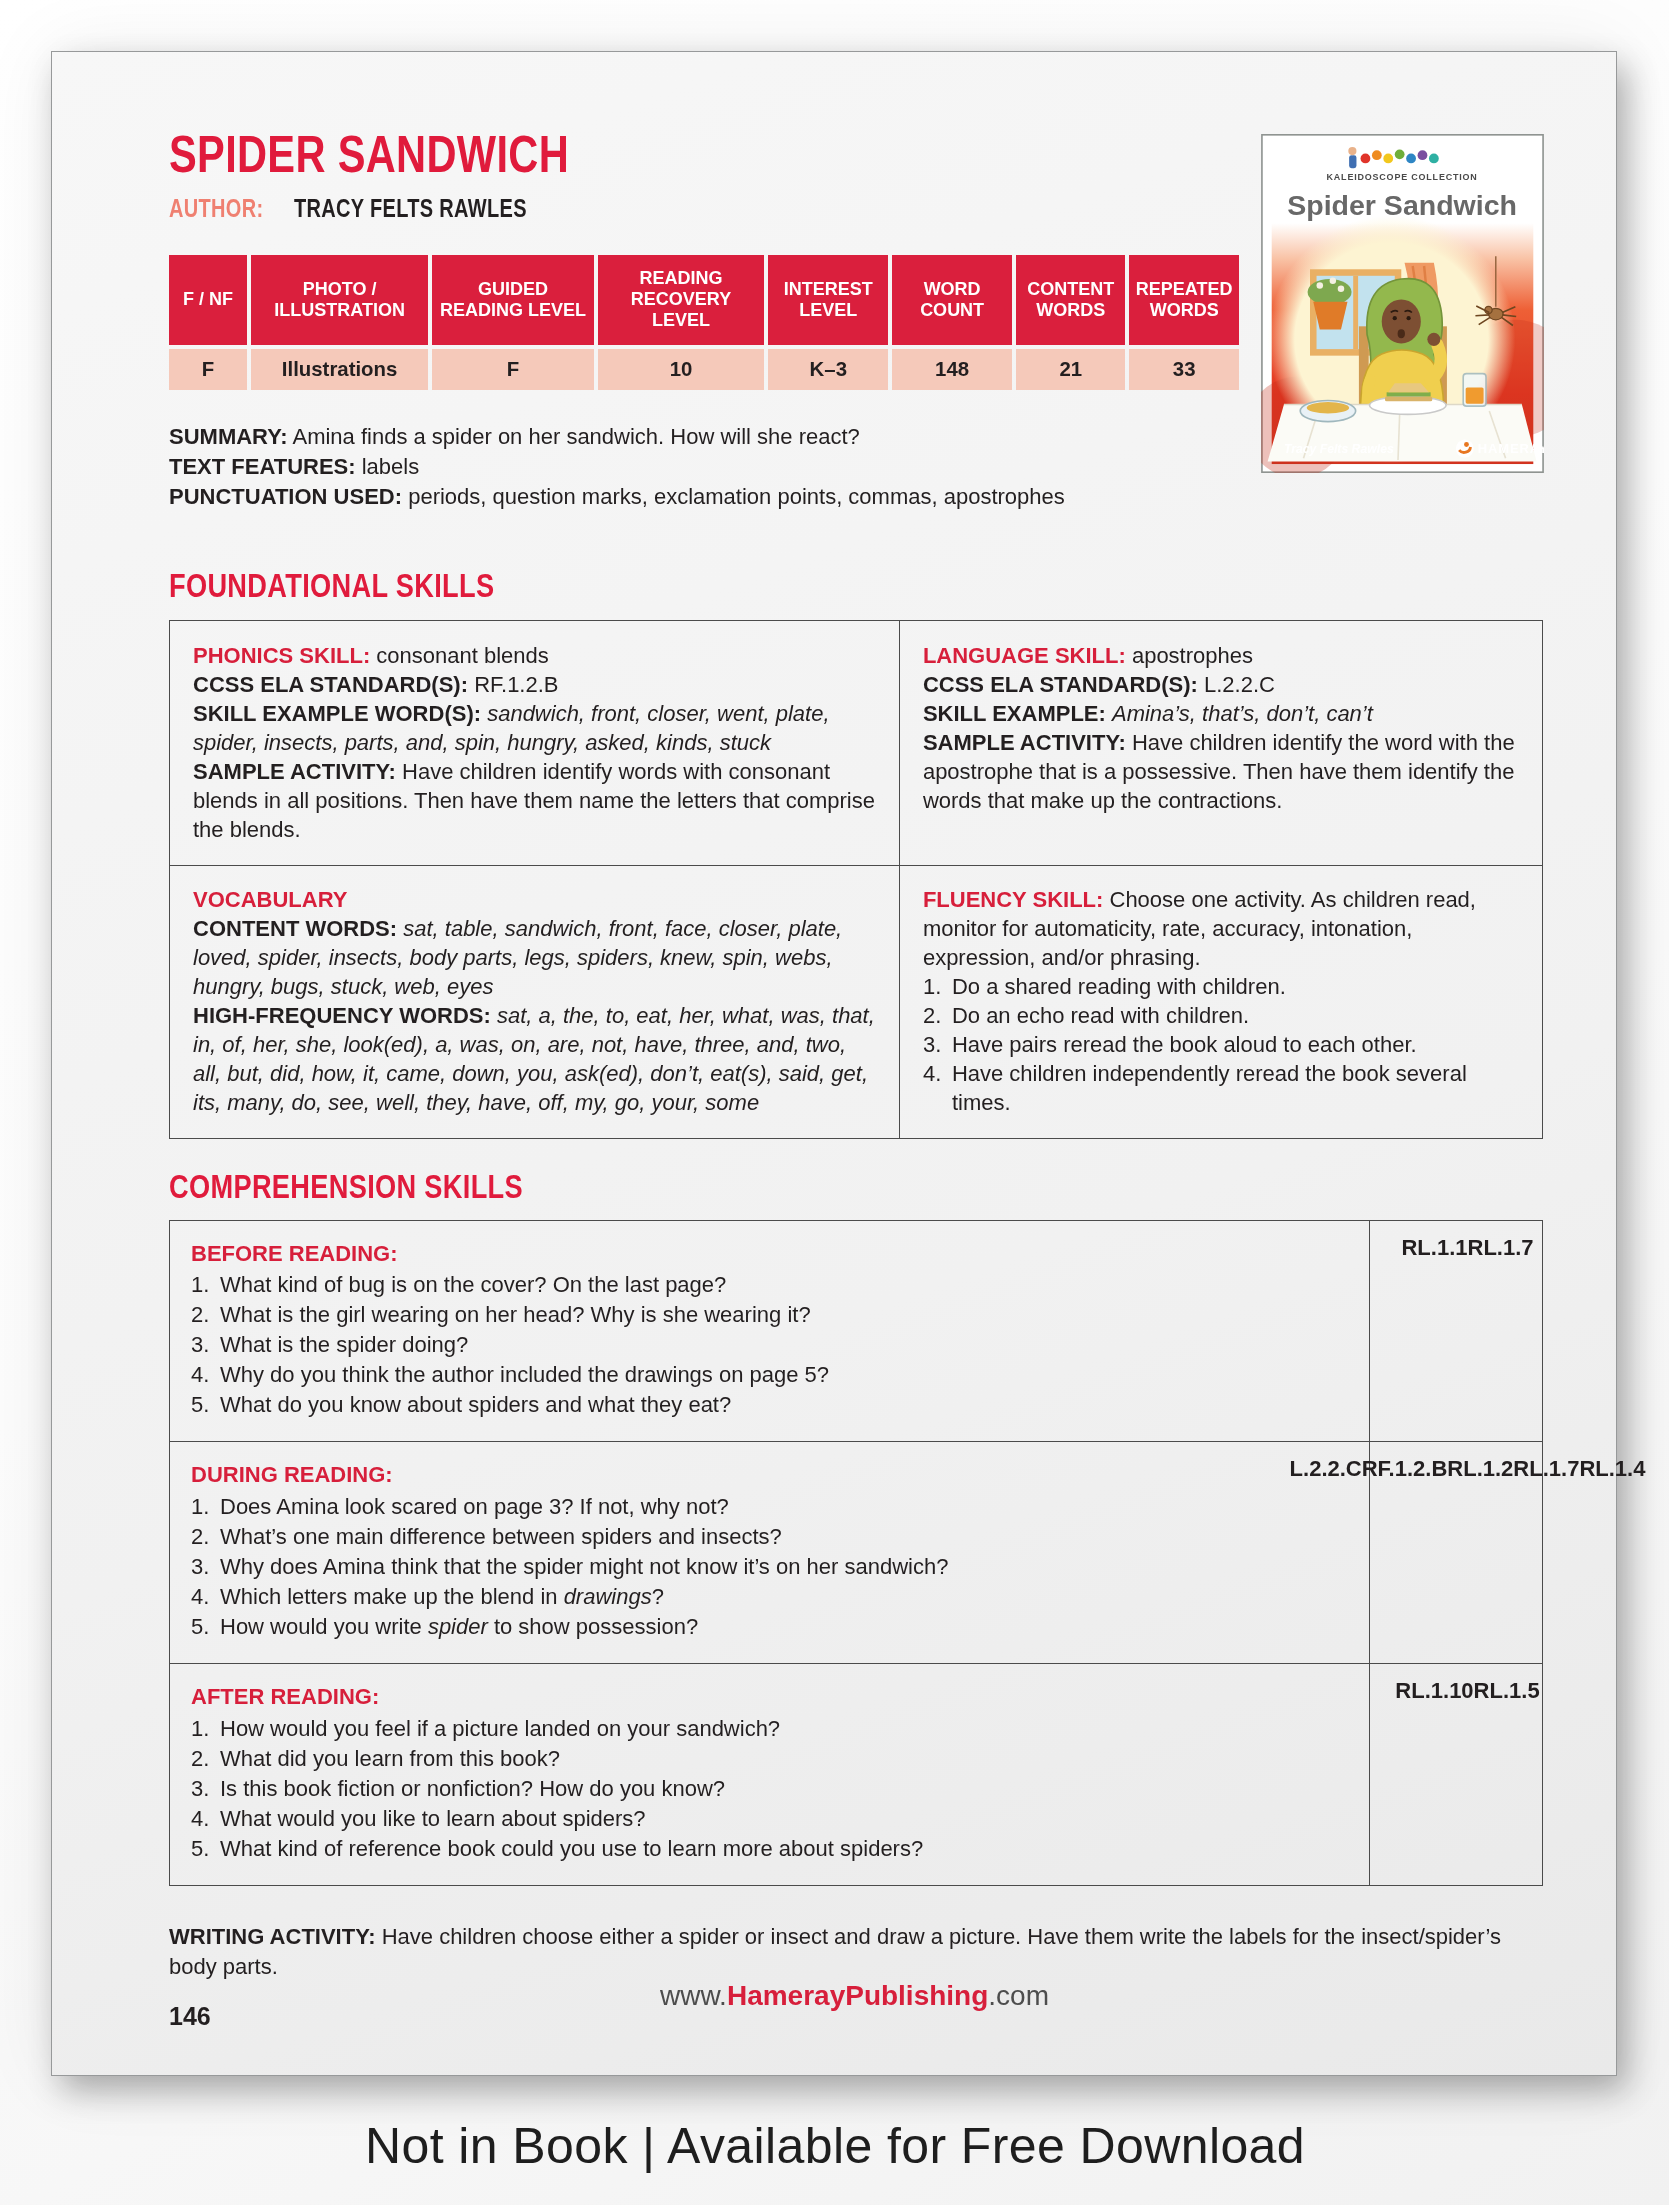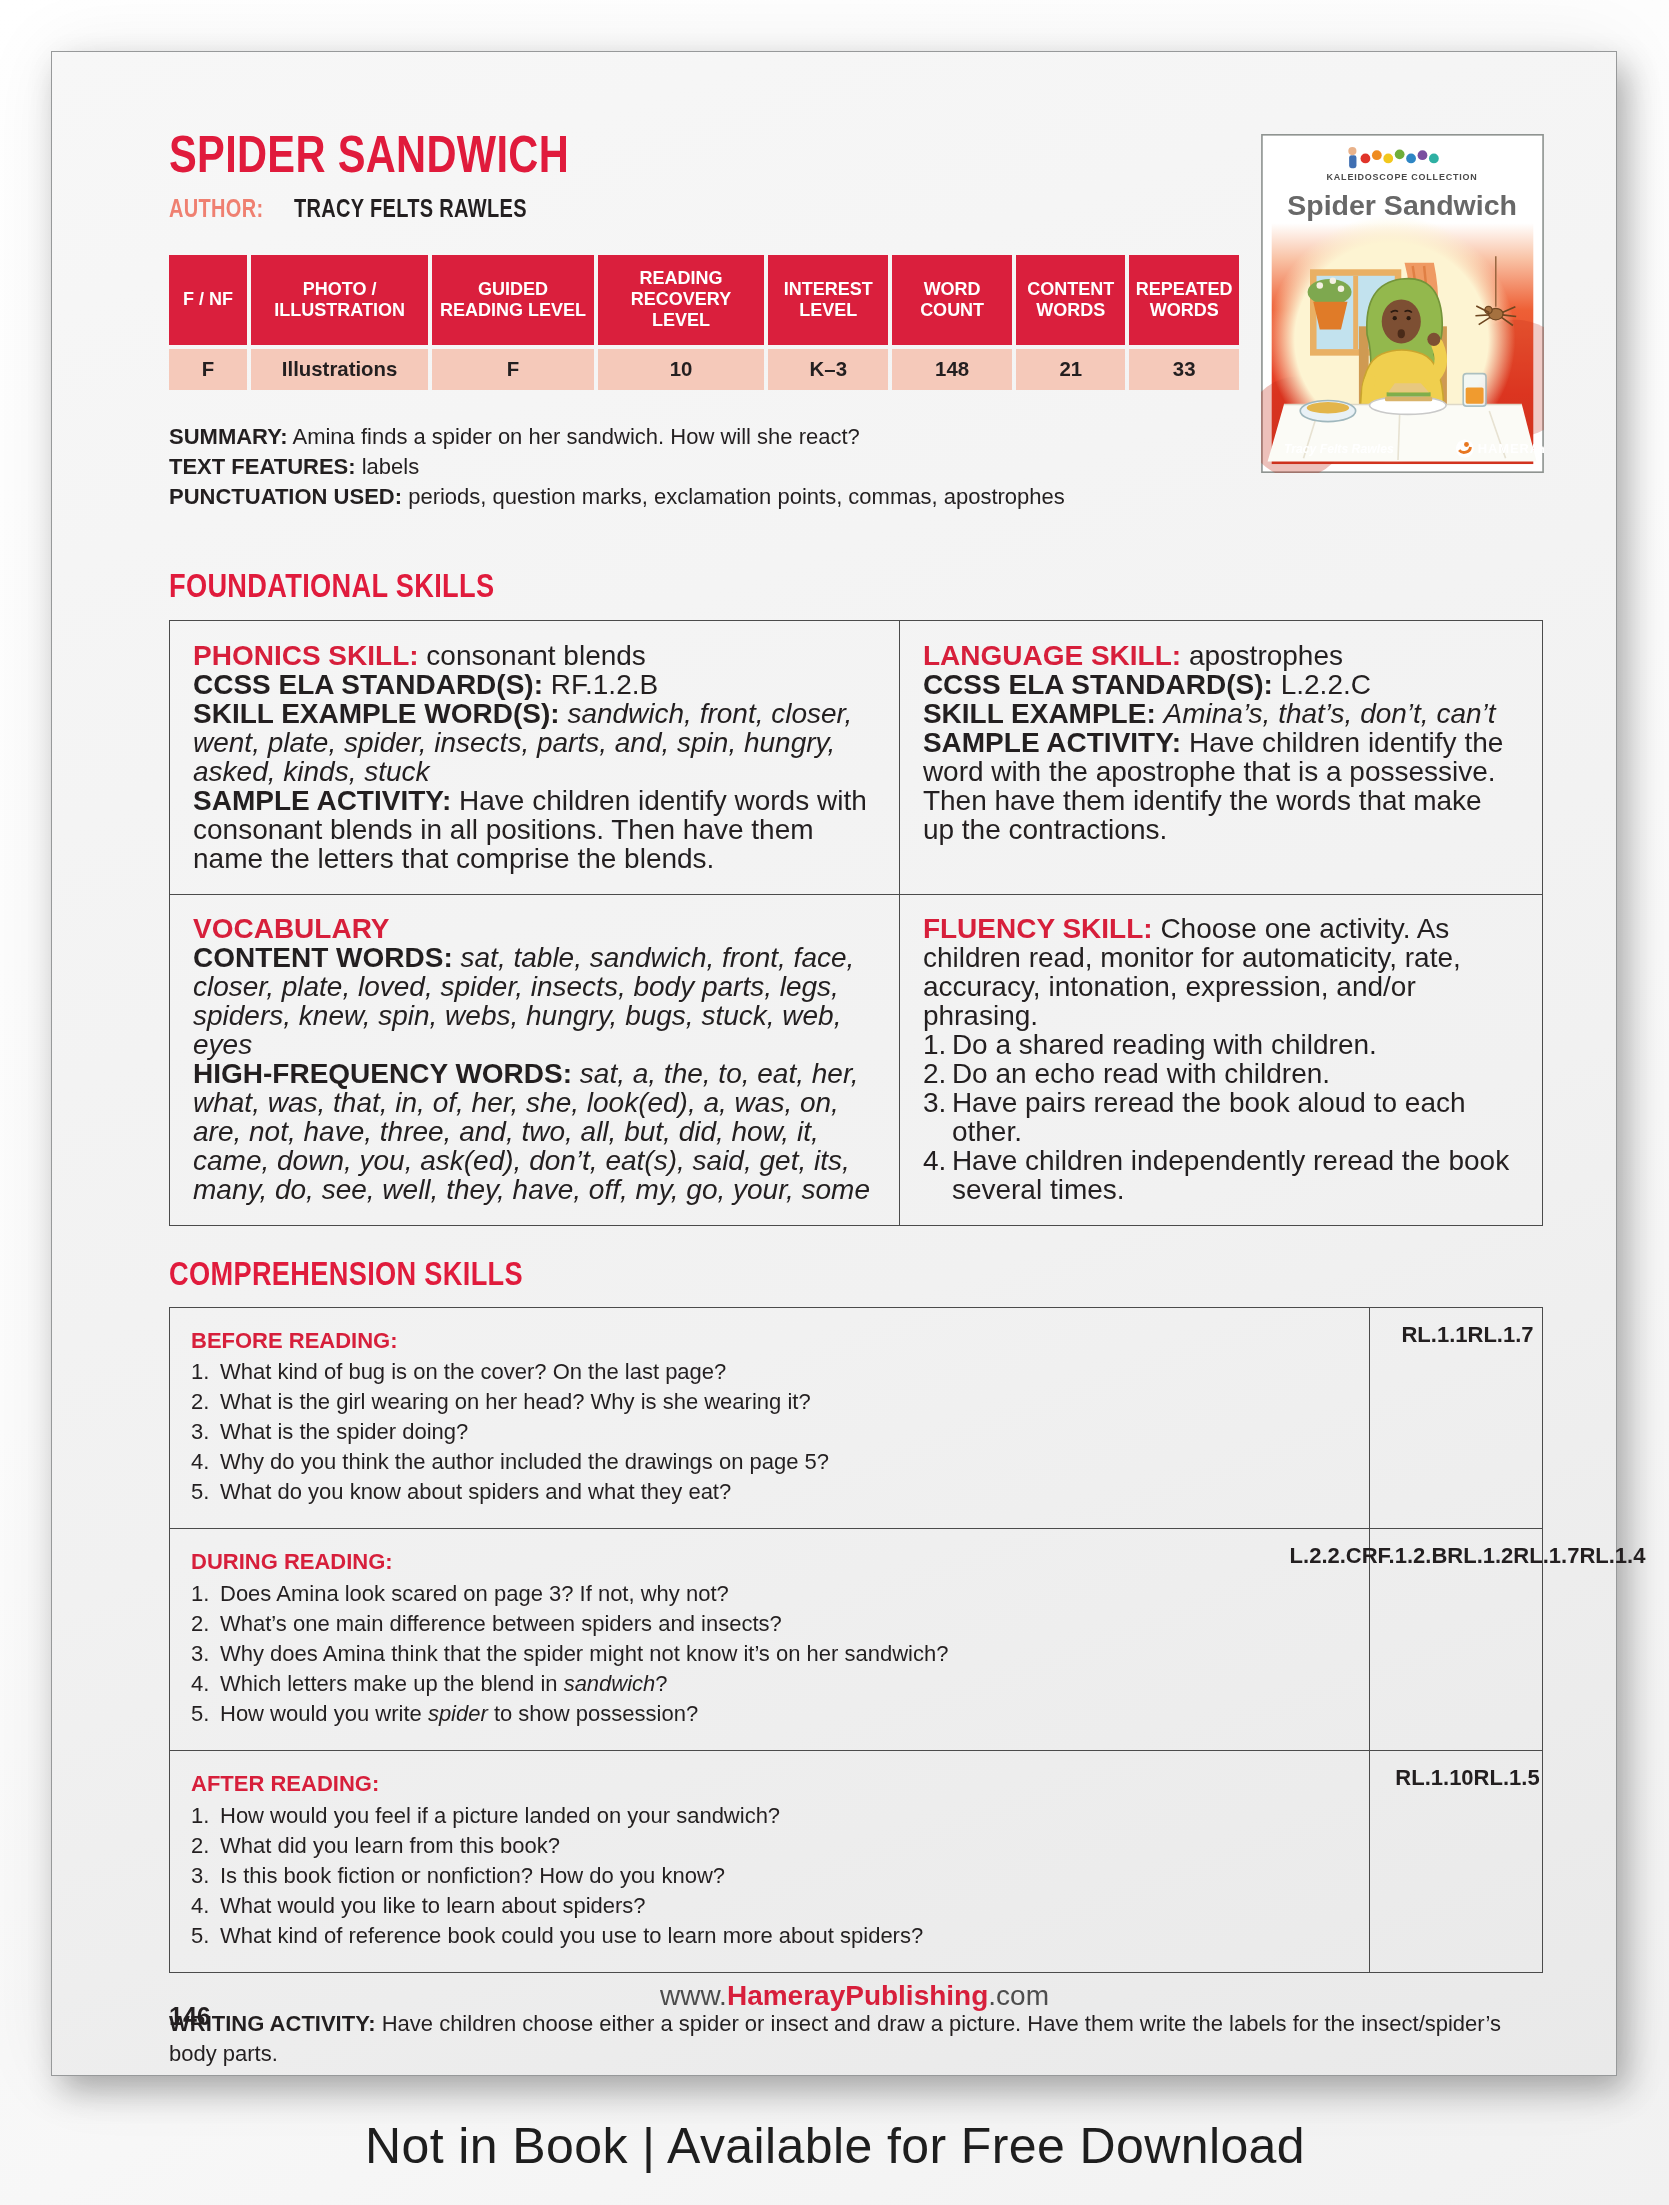--- a/index.html
+++ b/index.html
@@ -39,21 +39,21 @@
   .blabel{font-weight:800;}
   .rlabel{font-weight:800;color:#d71f3b;}
 
   
   .sec-head{margin:0;font-size:34px;line-height:38px;color:#e01b3c;}
   .sec-head.found{margin-top:54px;}
   .sec-head.comp{margin-top:28px;}
 
   
   .fbox{margin-top:16.3px;width:1374px;border:1.6px solid #4b4b4b;background:transparent;display:grid;grid-template-columns:53.2% 46.8%;box-sizing:border-box;}
-  .fcell{padding:19.6px 23px 21px 23px;font-size:28px;line-height:29px;box-sizing:border-box;}
+  .fcell{padding:19.6px 23px 21px 23px;font-size:22px;line-height:29px;box-sizing:border-box;}
   .fcell.bl{border-right:1.6px solid #4b4b4b;}
   .fcell.tl{border-right:1.6px solid #4b4b4b;border-bottom:1.6px solid #4b4b4b;}
   .fcell.tr{border-bottom:1.6px solid #4b4b4b;}
   .fcell p{margin:0;}
   .it{font-style:italic;}
 
   ol.numlist{list-style:none;margin:0;padding:0;counter-reset:q;}
   ol.numlist li{position:relative;padding-left:29px;counter-increment:q;}
   ol.numlist li::before{content:counter(q) ".";position:absolute;left:0;top:0;}
 
@@ -191,21 +191,21 @@
           </div>
         </div>
 
         <div class="crow">
           <div class="qcell">
             <p class="qhead"><span class="rlabel">DURING READING:</span></p>
             <ol class="numlist">
               <li>Does Amina look scared on page 3? If not, why not?</li>
               <li>What’s one main difference between spiders and insects?</li>
               <li>Why does Amina think that the spider might not know it’s on her sandwich?</li>
-              <li><span>Which letters make up the blend in </span><em>sandwich</em><span>?</span></li>
+              <li><span>Which letters make up the blend in </span><em>drawings</em><span>?</span></li>
               <li><span>How would you write </span><em>spider</em><span> to show possession?</span></li>
             </ol>
           </div>
           <div class="stdcell">
             <div>L.2.2.C</div>
             <div>RF.1.2.B</div>
             <div>RL.1.2</div>
             <div>RL.1.7</div>
             <div>RL.1.4</div>
           </div>

